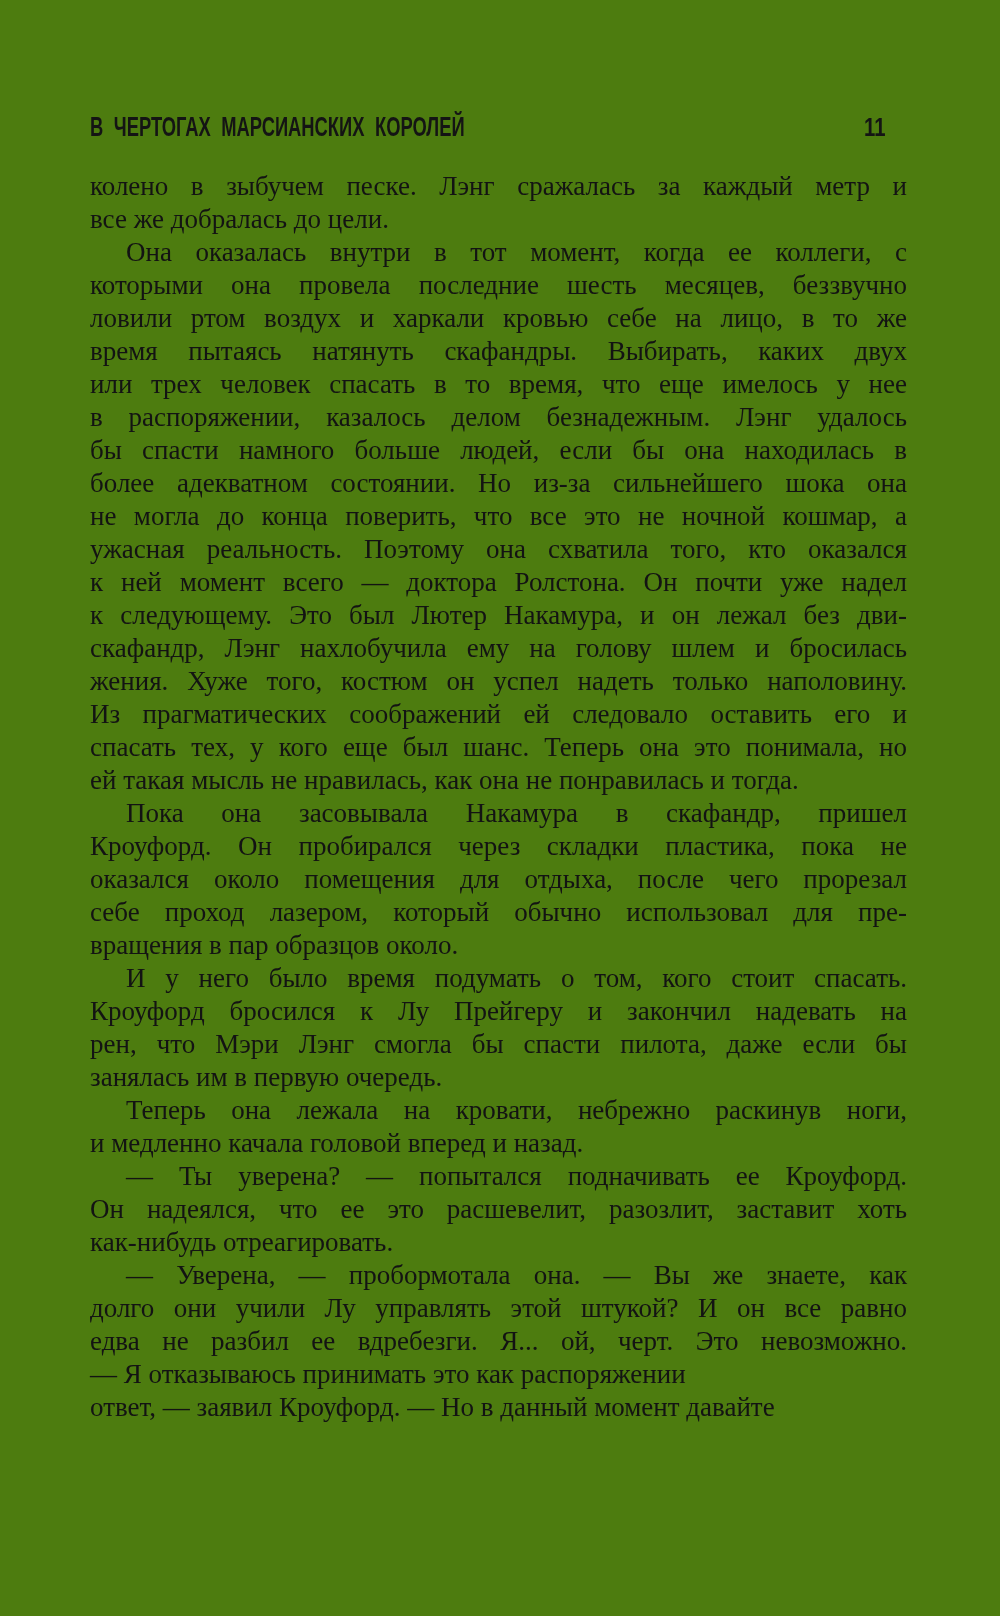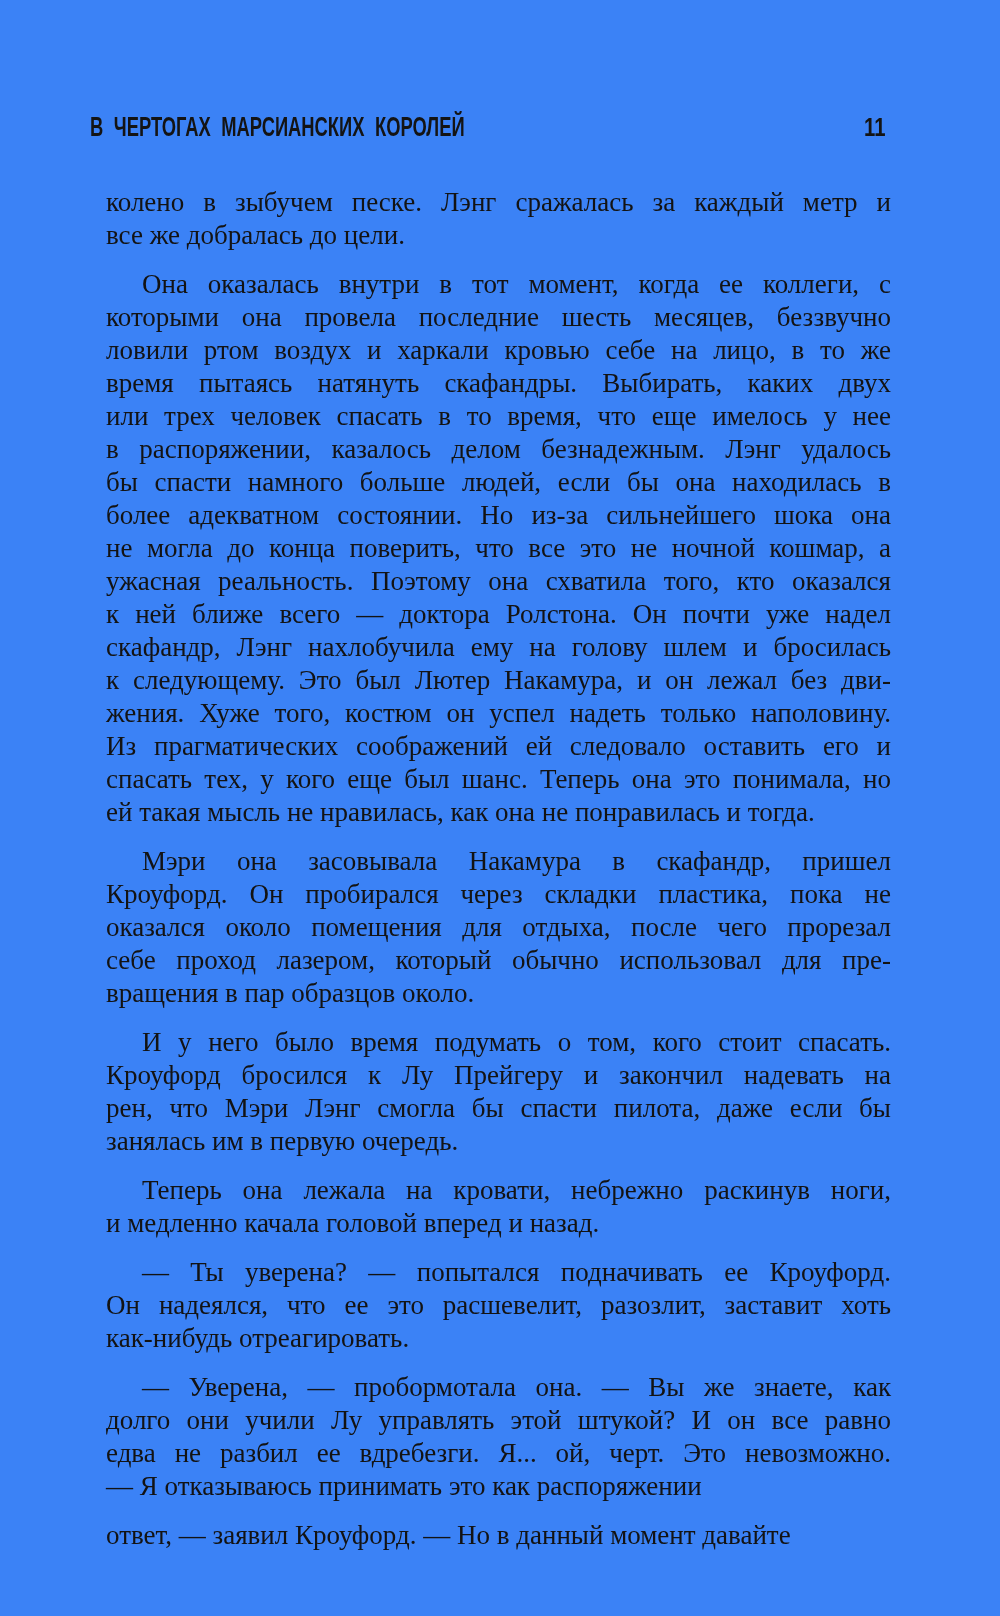--- a/index.html
+++ b/index.html
@@ -4,21 +4,21 @@
 <style>
   html, body {
     margin: 0;
     padding: 0;
     background: #ffffff;
   }
   .page {
     position: relative;
     width: 1000px;
     height: 1616px;
-    background: #3b82f6;
+    background: #4d7c0f;
     overflow: hidden;
   }
   .running-head {
     position: absolute;
     left: 90px;
     right: 93px;
     top: 112px;
     height: 30px;
     color: #141414;
   }
@@ -48,21 +48,21 @@
     position: absolute;
     left: 90px;
     top: 170px;
     width: 817px;
     color: #131313;
     font-family: "Liberation Serif", serif;
     font-size: 27px;
     line-height: 33px;
   }
   .paragraph {
-    margin: 16px;
+    margin: 0;
   }
   .line {
     text-align: justify;
     text-align-last: justify;
     white-space: normal;
   }
   .line.last {
     text-align-last: left;
   }
   .line.indent {
@@ -86,30 +86,30 @@
         <div class="line indent">Она оказалась внутри в тот момент, когда ее коллеги, с</div>
         <div class="line">которыми она провела последние шесть месяцев, беззвучно</div>
         <div class="line">ловили ртом воздух и харкали кровью себе на лицо, в то же</div>
         <div class="line">время пытаясь натянуть скафандры. Выбирать, каких двух</div>
         <div class="line">или трех человек спасать в то время, что еще имелось у нее</div>
         <div class="line">в распоряжении, казалось делом безнадежным. Лэнг удалось</div>
         <div class="line">бы спасти намного больше людей, если бы она находилась в</div>
         <div class="line">более адекватном состоянии. Но из-за сильнейшего шока она</div>
         <div class="line">не могла до конца поверить, что все это не ночной кошмар, а</div>
         <div class="line">ужасная реальность. Поэтому она схватила того, кто оказался</div>
-        <div class="line">к ней ближе всего — доктора Ролстона. Он почти уже надел</div>
+        <div class="line">к ней момент всего — доктора Ролстона. Он почти уже надел</div>
+        <div class="line">к следующему. Это был Лютер Накамура, и он лежал без дви-</div>
         <div class="line">скафандр, Лэнг нахлобучила ему на голову шлем и бросилась</div>
-        <div class="line">к следующему. Это был Лютер Накамура, и он лежал без дви-</div>
         <div class="line">жения. Хуже того, костюм он успел надеть только наполовину.</div>
         <div class="line">Из прагматических соображений ей следовало оставить его и</div>
         <div class="line">спасать тех, у кого еще был шанс. Теперь она это понимала, но</div>
         <div class="line last">ей такая мысль не нравилась, как она не понравилась и тогда.</div>
       </div>
       <div class="paragraph">
-        <div class="line indent">Мэри она засовывала Накамура в скафандр, пришел</div>
+        <div class="line indent">Пока она засовывала Накамура в скафандр, пришел</div>
         <div class="line">Кроуфорд. Он пробирался через складки пластика, пока не</div>
         <div class="line">оказался около помещения для отдыха, после чего прорезал</div>
         <div class="line">себе проход лазером, который обычно использовал для пре-</div>
         <div class="line last">вращения в пар образцов около.</div>
       </div>
       <div class="paragraph">
         <div class="line indent">И у него было время подумать о том, кого стоит спасать.</div>
         <div class="line">Кроуфорд бросился к Лу Прейгеру и закончил надевать на</div>
         <div class="line">рен, что Мэри Лэнг смогла бы спасти пилота, даже если бы</div>
         <div class="line last">занялась им в первую очередь.</div>

